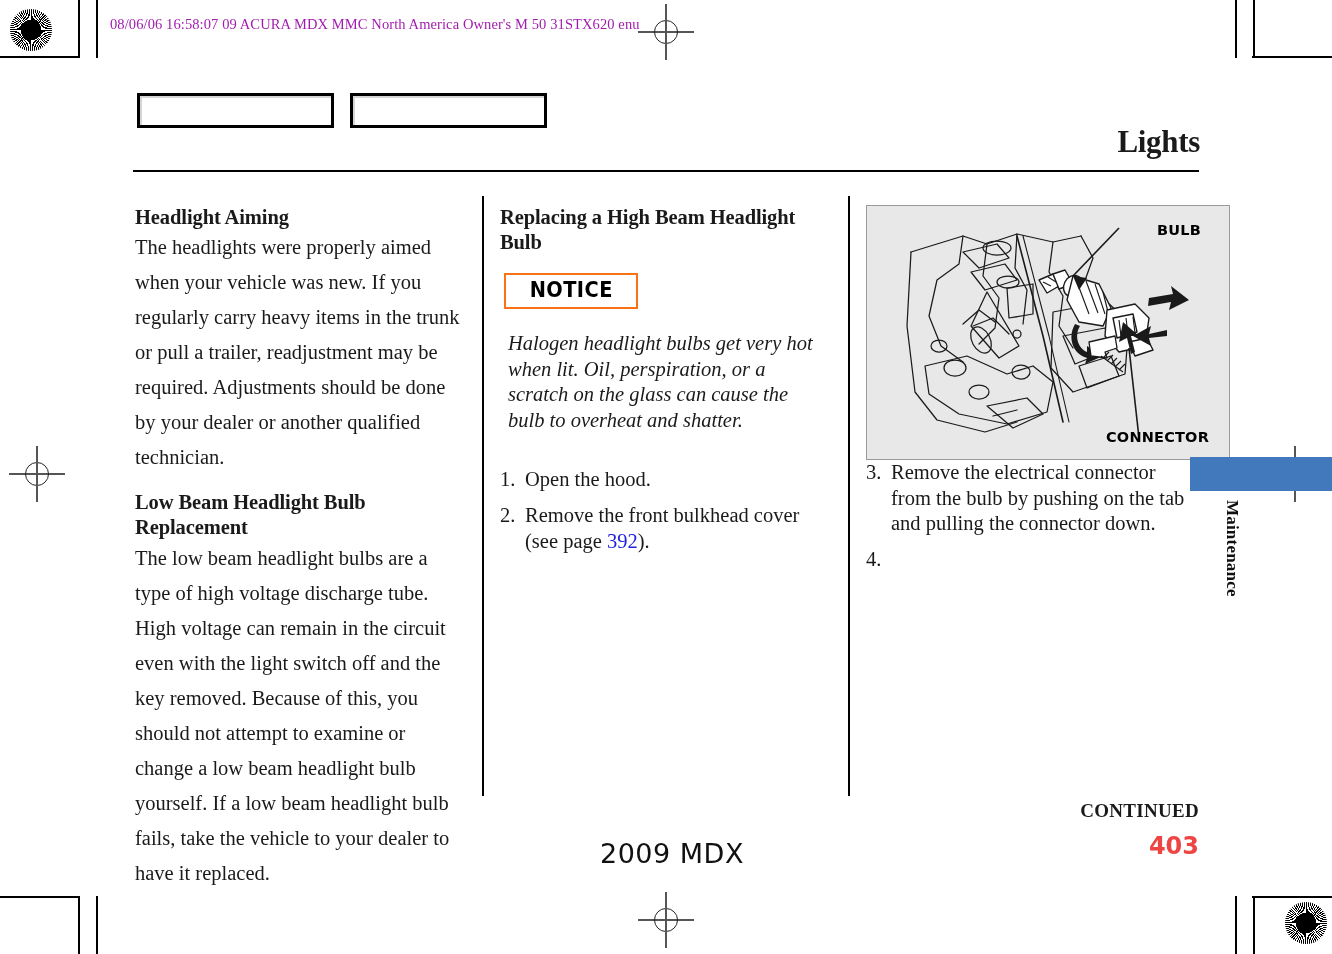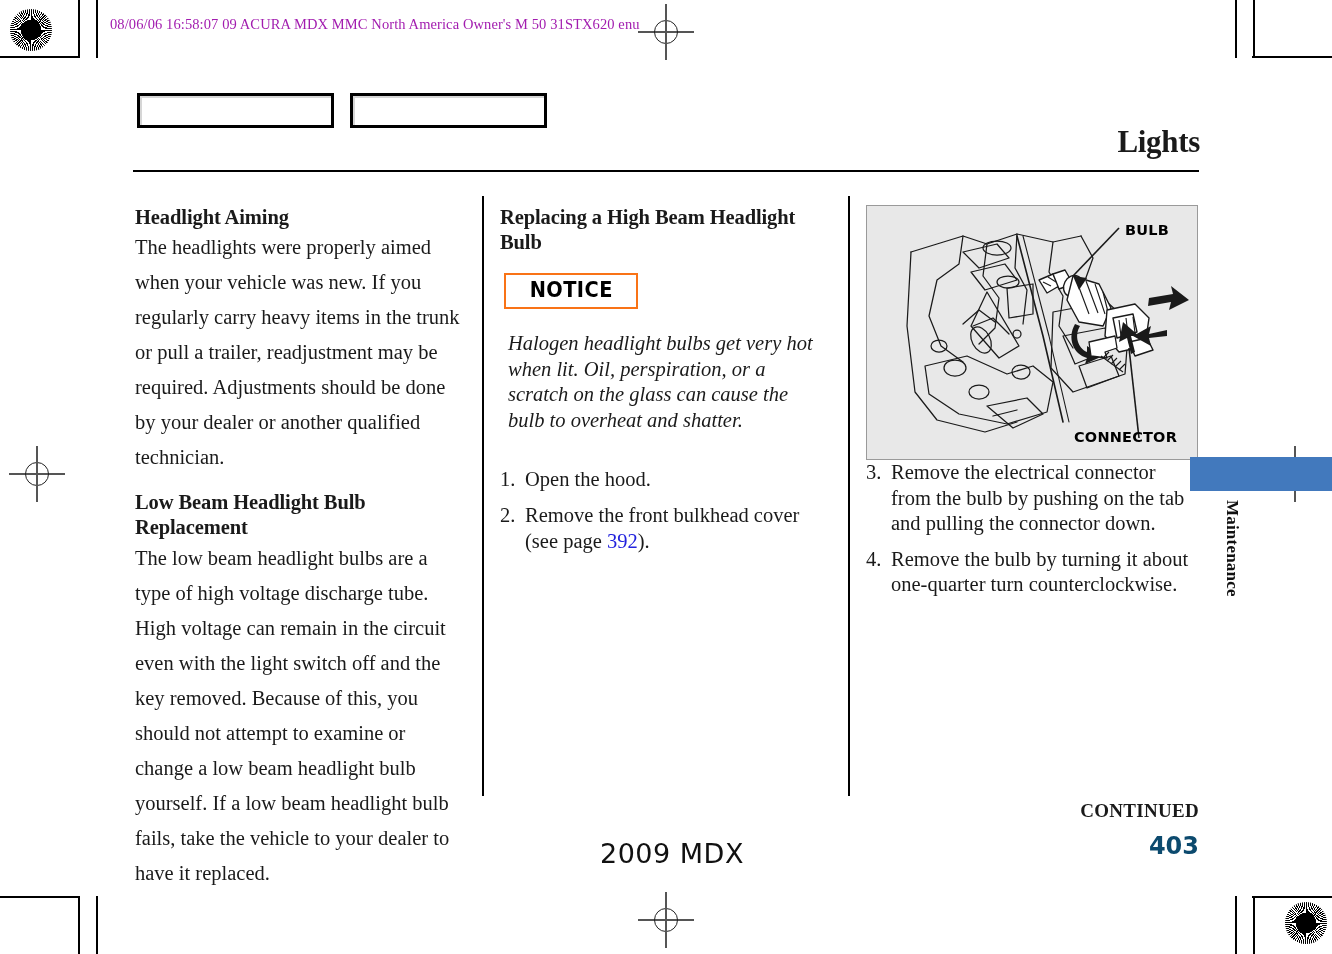--- a/index.html
+++ b/index.html
@@ -158,21 +158,21 @@
   }
   ol.steps li .num {
     position: absolute;
     left: 0; top: 0;
   }
   .xref { color: #2222dd; }
 
   
   .figure {
     position: relative;
-    width: 332px;
+    width: 364px;
     height: 255px;
     background: #e8e8e8;
     border: 1px solid #9a9a9a;
     box-sizing: border-box;
     overflow: hidden;
   }
   .figure svg { display: block; }
   .fig-label {
     position: absolute;
     font-family: "DejaVu Sans", sans-serif;
@@ -219,21 +219,21 @@
     font-size: 27px;
     letter-spacing: 0.5px;
     color: #111;
   }
   .folio {
     position: absolute;
     right: 133px; top: 832px;
     font-family: "DejaVu Sans", sans-serif;
     font-weight: bold;
     font-size: 24px;
-    color: #0c4a6e;
+    color: #ef4444;
   }
 </style>
 </head>
 <body>
 
 <div class="rosette rosette-tl"></div>
 <div class="corner-rule" style="left:78px;  top:0px;   width:2px;  height:58px;"></div>
 <div class="corner-rule" style="left:0px;   top:56px;  width:80px; height:2px;"></div>
 <div class="corner-rule" style="left:96px;  top:0px;   width:2px;  height:58px;"></div>
 
@@ -403,21 +403,20 @@
     <div class="fig-label label-connector">CONNECTOR</div>
   </div>
 
   <ol class="steps steps-after-fig">
     <li>
       <span class="num">3.</span>
       <span>Remove the electrical connector from the bulb by pushing on the tab and pulling the connector down.</span>
     </li>
     <li>
       <span class="num">4.</span>
-      <span>Remove the bulb by turning it about one-quarter turn counterclockwise.</span>
     </li>
   </ol>
 </div>
 
 <div class="side-tab" style="background: rgb(66, 121, 189);"></div>
 <div class="side-tab-label">Maintenance</div>
 
 <div class="continued">CONTINUED</div>
 <div class="footer-model">2009  MDX</div>
 <div class="folio">403</div>

